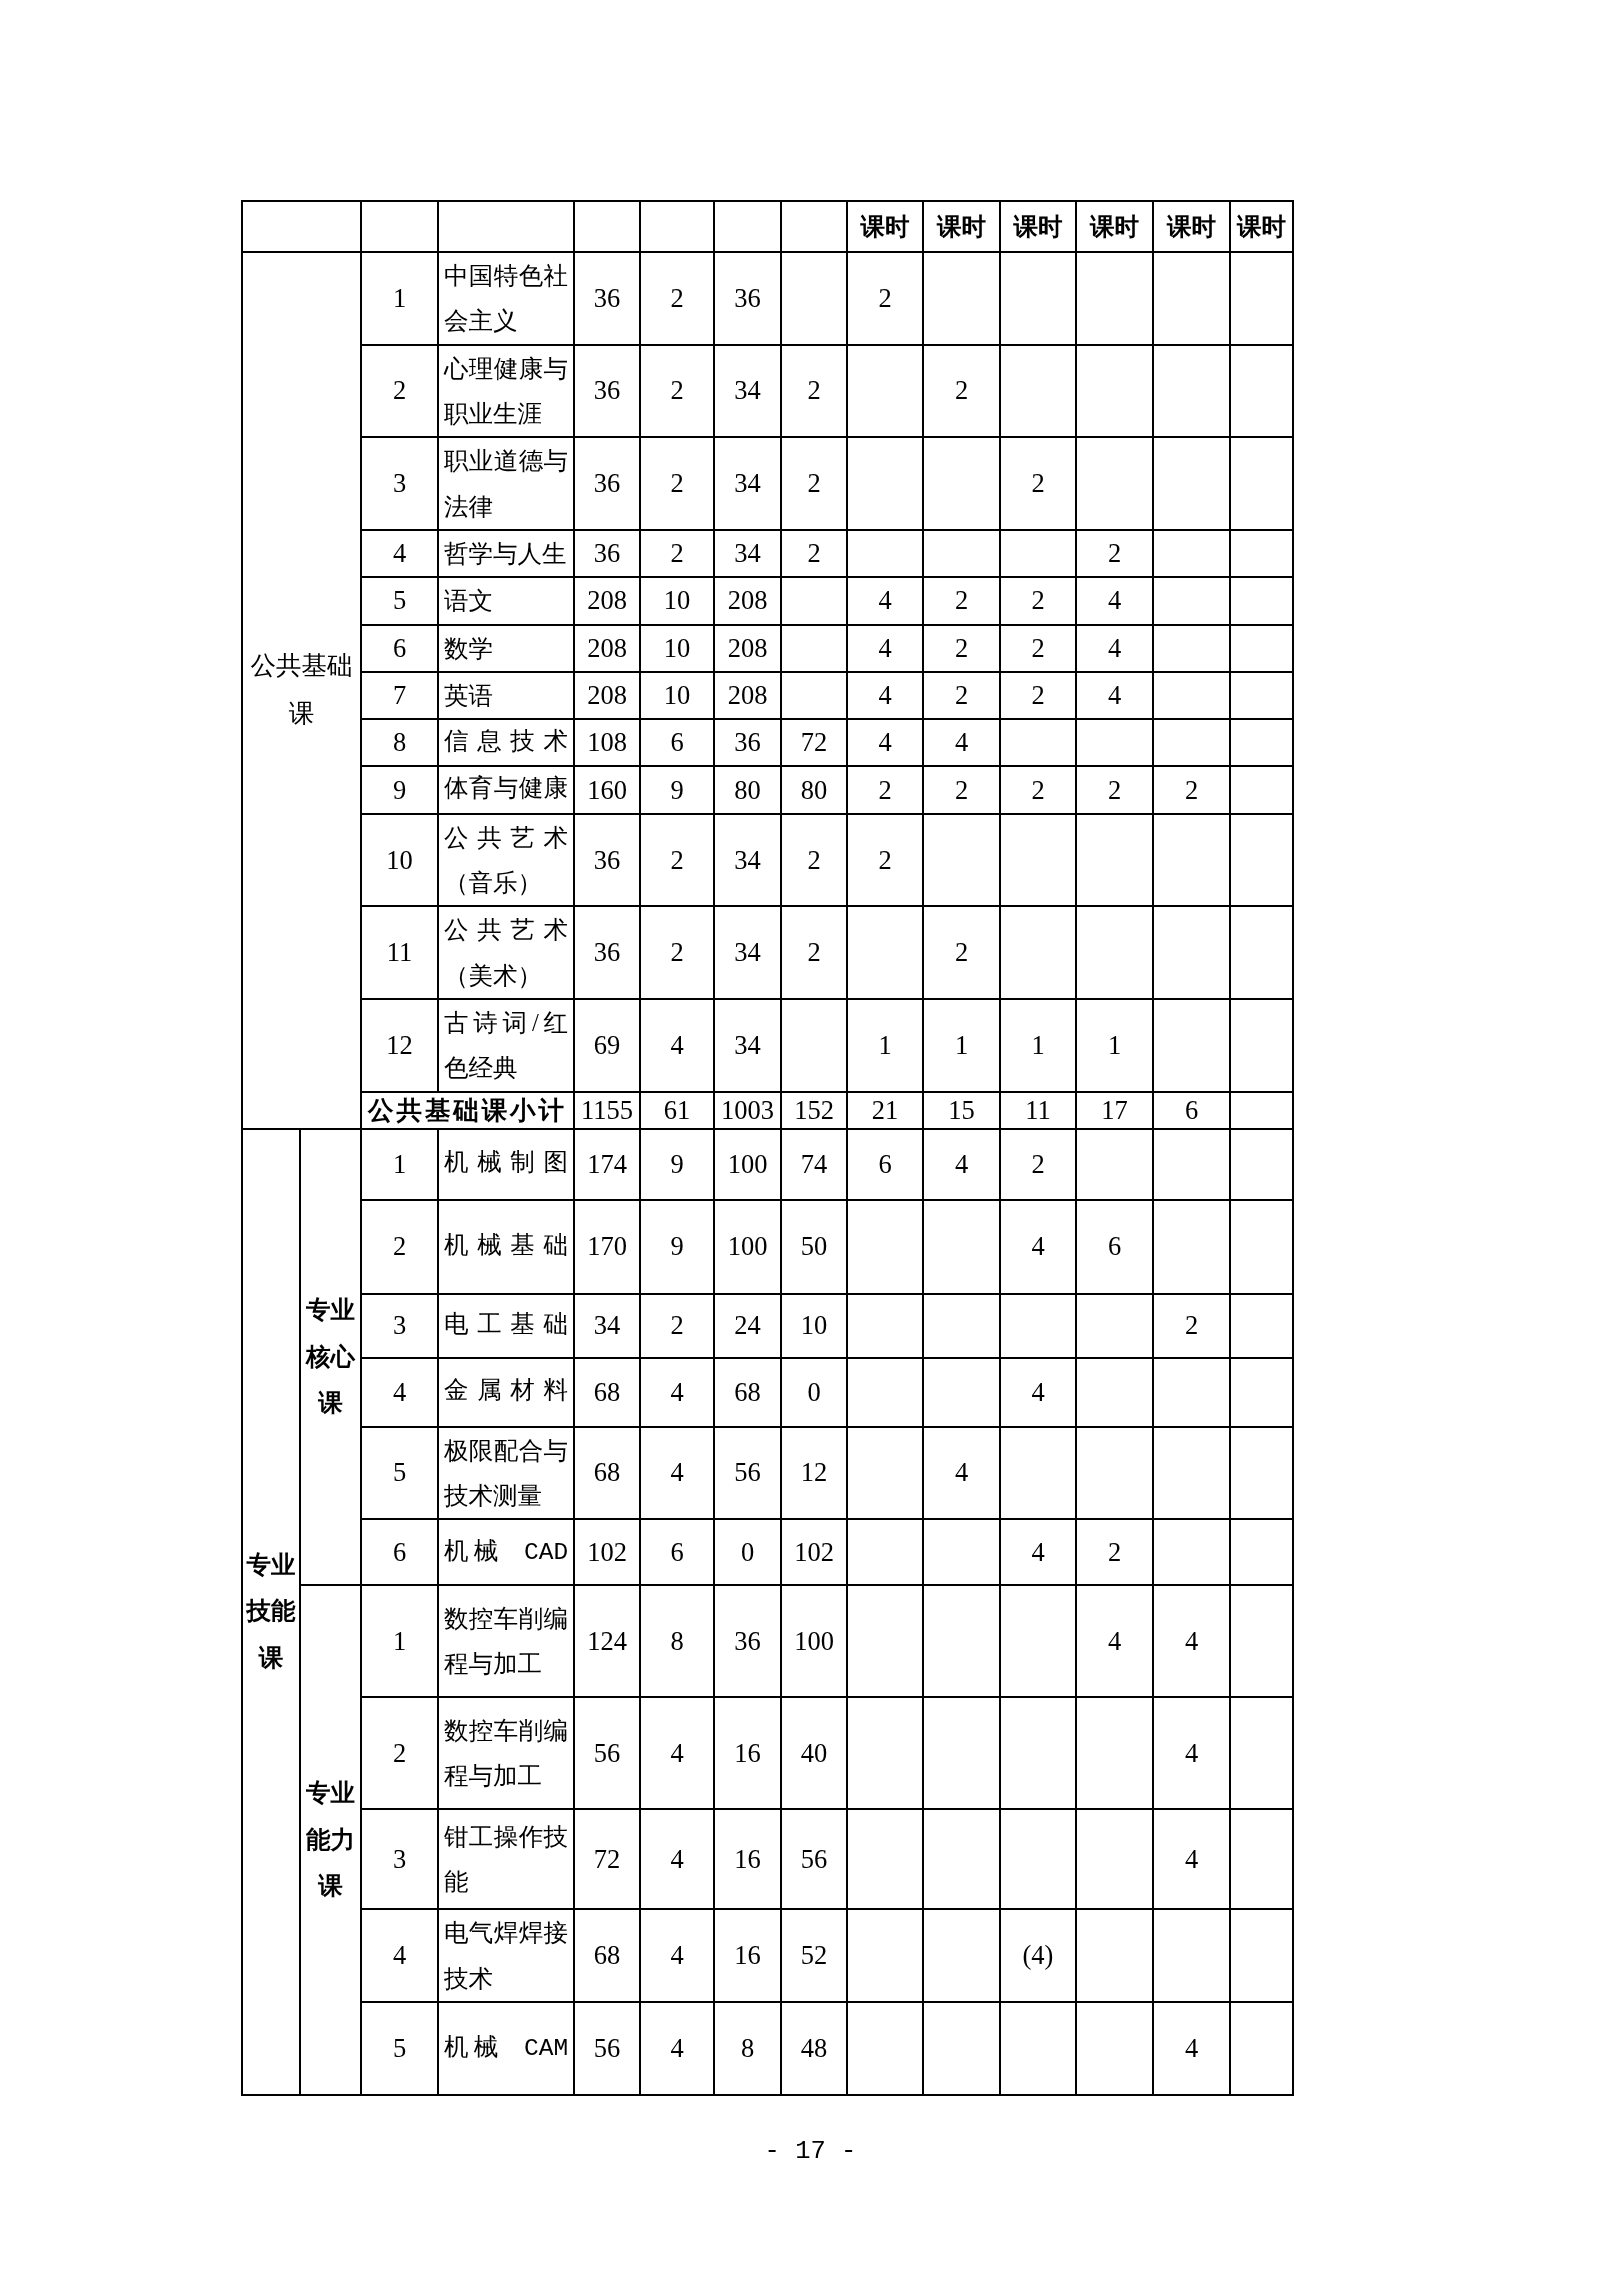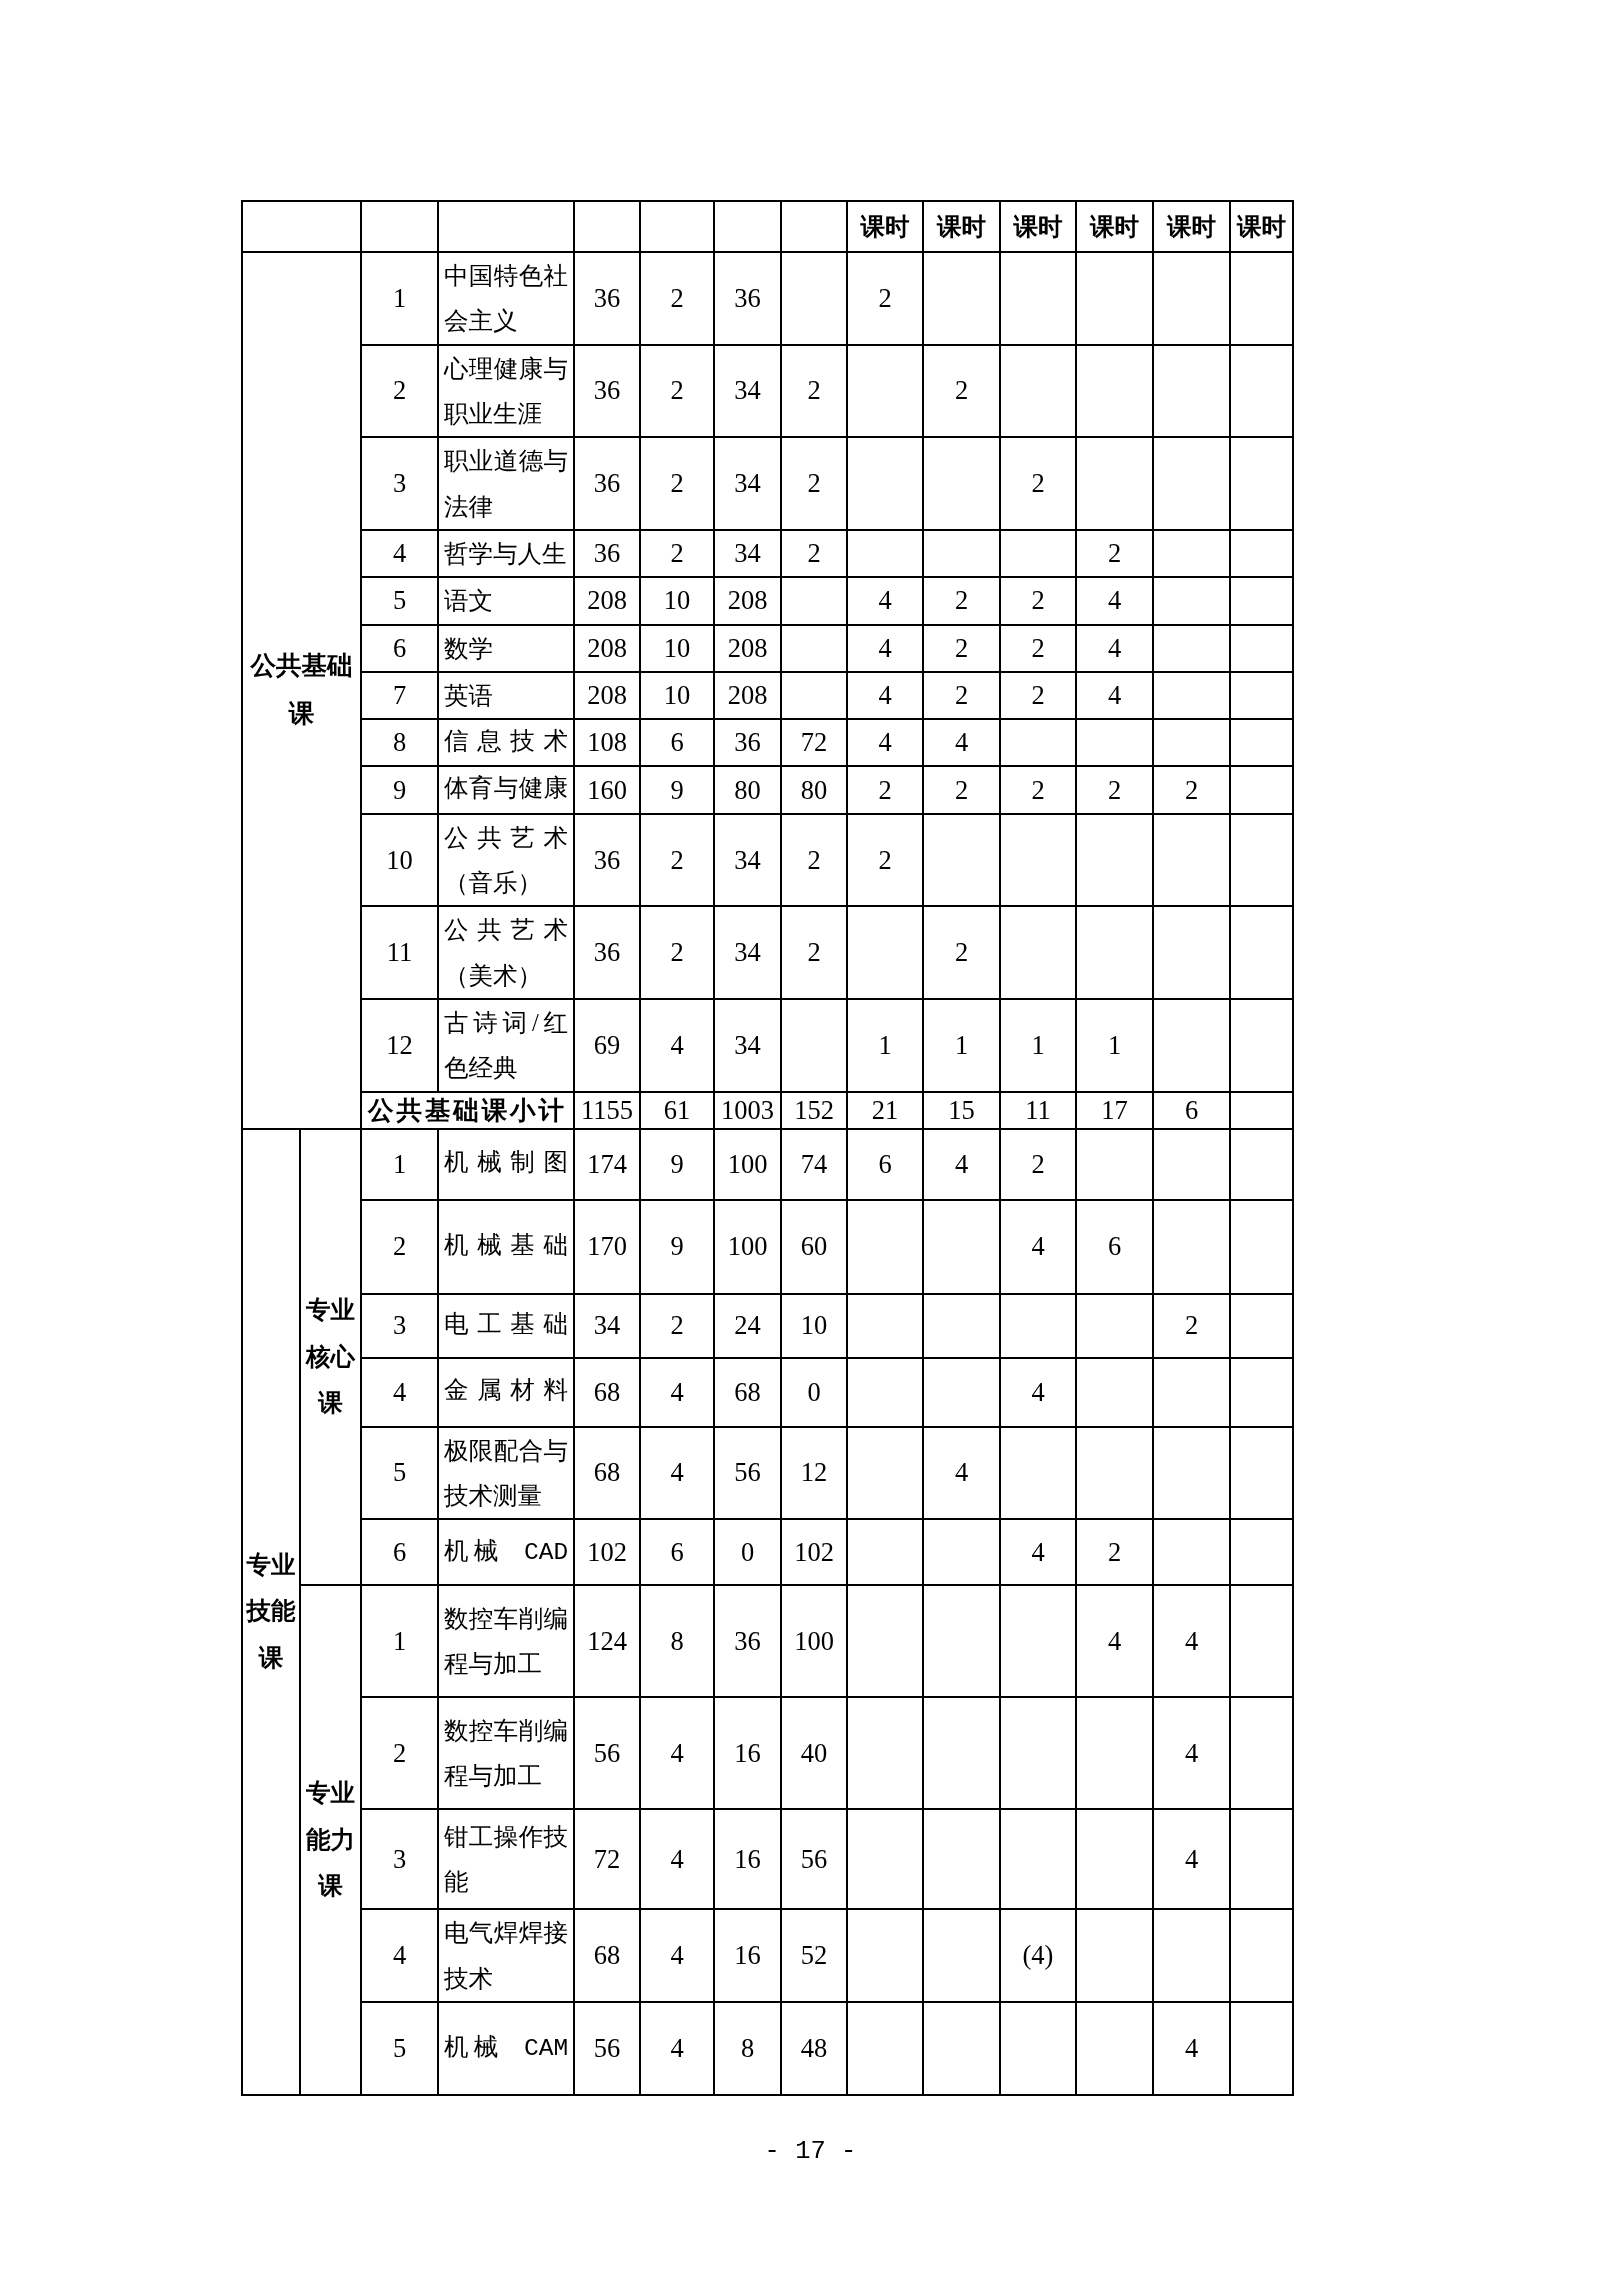--- a/index.html
+++ b/index.html
@@ -38,21 +38,21 @@
     padding: 0 4.9px;
     line-height: 1.85;
   }
   td.name.spread { text-align-last: justify; font-family: Liberation Mono, monospace; }
   td.hour {
     font-weight: bold;
     font-size: 24.5px;
     font-family: "Liberation Serif", "DejaVu Serif", serif;
   }
   td.cat {
-    font-weight: bold;
+    font-weight: normal;
     font-size: 25.5px;
     line-height: 1.9;
     padding: 0 2px;
   }
   td.cat-narrow {
     font-weight: bold;
     font-size: 24.5px;
     line-height: 1.9;
     padding: 0 1px;
   }
@@ -326,21 +326,21 @@
     <td></td>
     <td></td>
     <td></td>
   </tr>
   <tr class="h96">
     <td>2</td>
     <td class="name spread">机械基础</td>
     <td>170</td>
     <td>9</td>
     <td>100</td>
-    <td>60</td>
+    <td>50</td>
     <td></td>
     <td></td>
     <td>4</td>
     <td>6</td>
     <td></td>
     <td></td>
   </tr>
   <tr class="h65">
     <td>3</td>
     <td class="name spread">电工基础</td>

